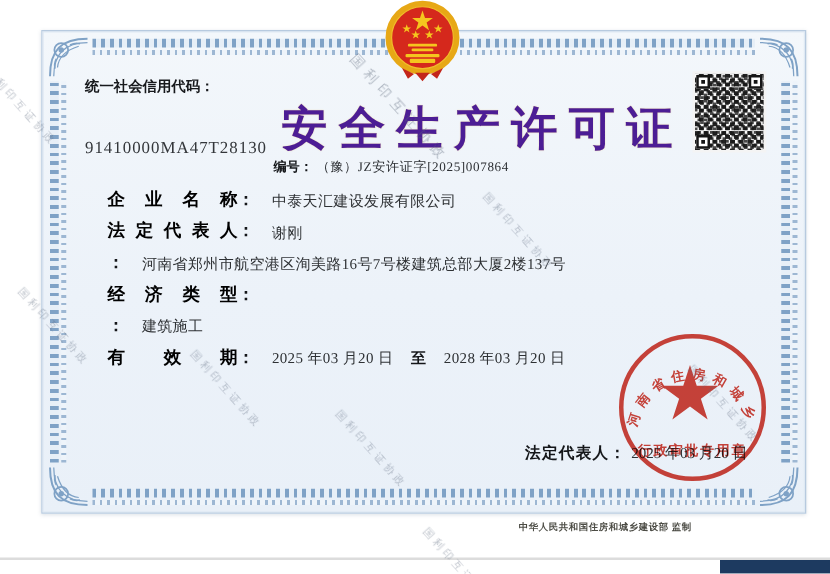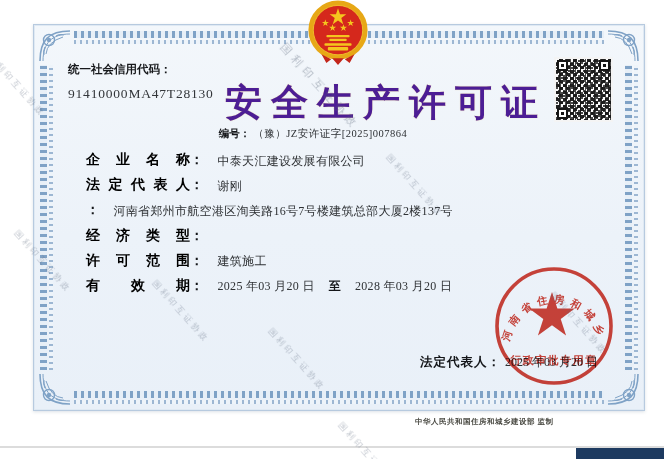--- a/index.html
+++ b/index.html
@@ -39,21 +39,21 @@
       repeating-conic-gradient(rgba(30,30,30,.8) 0% 25%, rgba(250,250,250,.9) 0% 50%);
     background-size:7px 7px, 5px 5px; background-position:0 0, 2px 3px; background-color:#f4f4f4;
     outline:2px solid #f4f4f4; }
   .qf { position:absolute; width:11px; height:11px; border:2px solid #161616; background:#fff; }
   .qf > i { position:absolute; left:2px; top:2px; width:3px; height:3px; background:#161616; }
   .qf1 { left:1px; top:1px; } .qf2 { right:1px; top:1px; } .qf3 { left:1px; bottom:1px; }
 
   
   .credit { position:absolute; left:68px; top:62px; z-index:2; display:flex; align-items:baseline; gap:9px;flex-direction:column; }
   .credit .lab { font-weight:bold; font-size:11.5px; color:#17191c; }
-  .credit .code { font-family:"Liberation Serif", serif; font-size:13.5px; color:#33363a; letter-spacing:.8px; }
+  .credit .code { font-family:"Liberation Serif", serif; font-size:13.5px; color:#33363a; letter-spacing:.8px;margin-top:24px; }
 
   .title { position:absolute; left:117px; top:78px; width:430px; text-align:right; z-index:2;
     font-size:37px; font-weight:bold; color:#4c1d95; letter-spacing:9px; text-indent:9px;
     text-shadow:0 0 1px rgba(239,164,27,.45); }
 
   .numline { position:absolute; left:33px; top:127px; width:560px; text-align:center; z-index:2; font-size:10.5px; }
   .numline .lab { font-weight:bold; color:#141619; }
   .numline .val { font-family:"Liberation Serif", serif; color:#2c2f33; letter-spacing:.5px; }
 
   .rows { position:absolute; left:86px; top:151px; z-index:2; }
@@ -191,21 +191,20 @@
     </div>
     <div class="row">
       <span class="colon">：</span>
       <span class="fvalue">河南省郑州市航空港区洵美路16号7号楼建筑总部大厦2楼137号</span>
     </div>
     <div class="row">
       <span class="flabel">经济类型</span>
       <span class="colon">：</span>
     </div>
     <div class="row">
-      <span class="flabel">许可范围</span>
       <span class="colon">：</span>
       <span class="fvalue">建筑施工</span>
     </div>
     <div class="row">
       <span class="flabel">有效期</span>
       <span class="colon">：</span>
       <span class="fvalue">2025 年03 月20 日</span>
       <span class="fvalue sep">至</span>
       <span class="fvalue">2028 年03 月20 日</span>
     </div>

